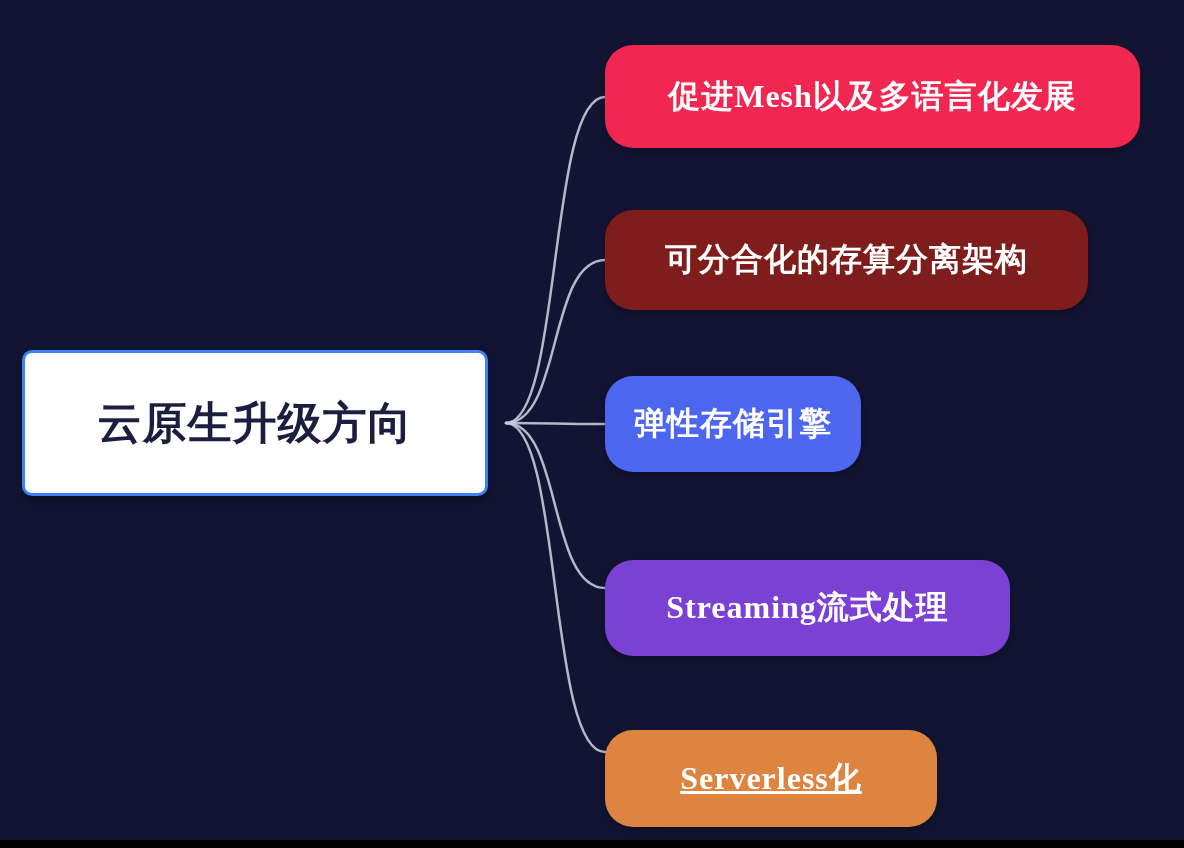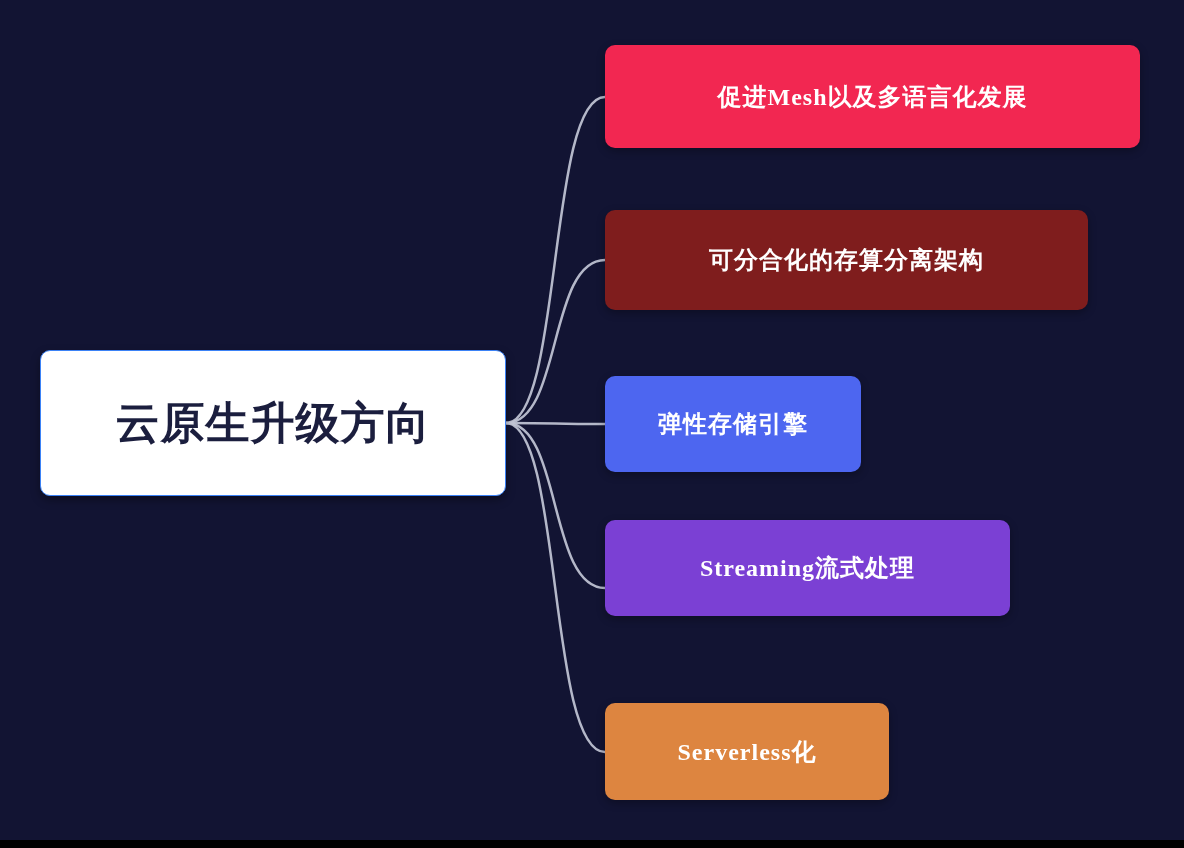--- a/index.html
+++ b/index.html
@@ -35,40 +35,41 @@
     border-radius: 10px;
     font-weight: bold;
     box-sizing: border-box;
     cursor: pointer;
   }
   .node span {
     white-space: nowrap;
     letter-spacing: 1px;
   }
   .root {
-    left: 40px;
+    left: 22px;
     top: 350px;
     width: 466px;
     height: 146px;
     font-size: 44px;
-    border: 1px solid #3b82f6;
+    border: 3px solid #3b82f6;
     box-shadow: 0 4px 10px rgba(0,0,0,0.35);
     font-family: "Liberation Sans", "DejaVu Sans", sans-serif;
   }
   .branch {
     color: #ffffff;
-    font-size: 24px;
+    font-size: 32px;
     font-family: "Liberation Serif", "DejaVu Serif", serif;
     box-shadow: 0 3px 8px rgba(0,0,0,0.30);
+    border-radius: 28px;
   }
   .b1 { left: 605px; top: 45px;  width: 535px; height: 103px; }
   .b2 { left: 605px; top: 210px; width: 483px; height: 100px; }
   .b3 { left: 605px; top: 376px; width: 256px; height: 96px;  }
-  .b4 { left: 605px; top: 520px; width: 405px; height: 96px;  }
-  .b5 { left: 605px; top: 703px; width: 284px; height: 97px;  }
+  .b4 { left: 605px; top: 560px; width: 405px; height: 96px;  }
+  .b5 { left: 605px; top: 730px; width: 332px; height: 97px; text-decoration: underline;  }
   .bottom-bar {
     position: absolute;
     left: 0;
     bottom: 0;
     width: 100%;
     height: 8px;
   }
 </style>
 </head>
 <body>

